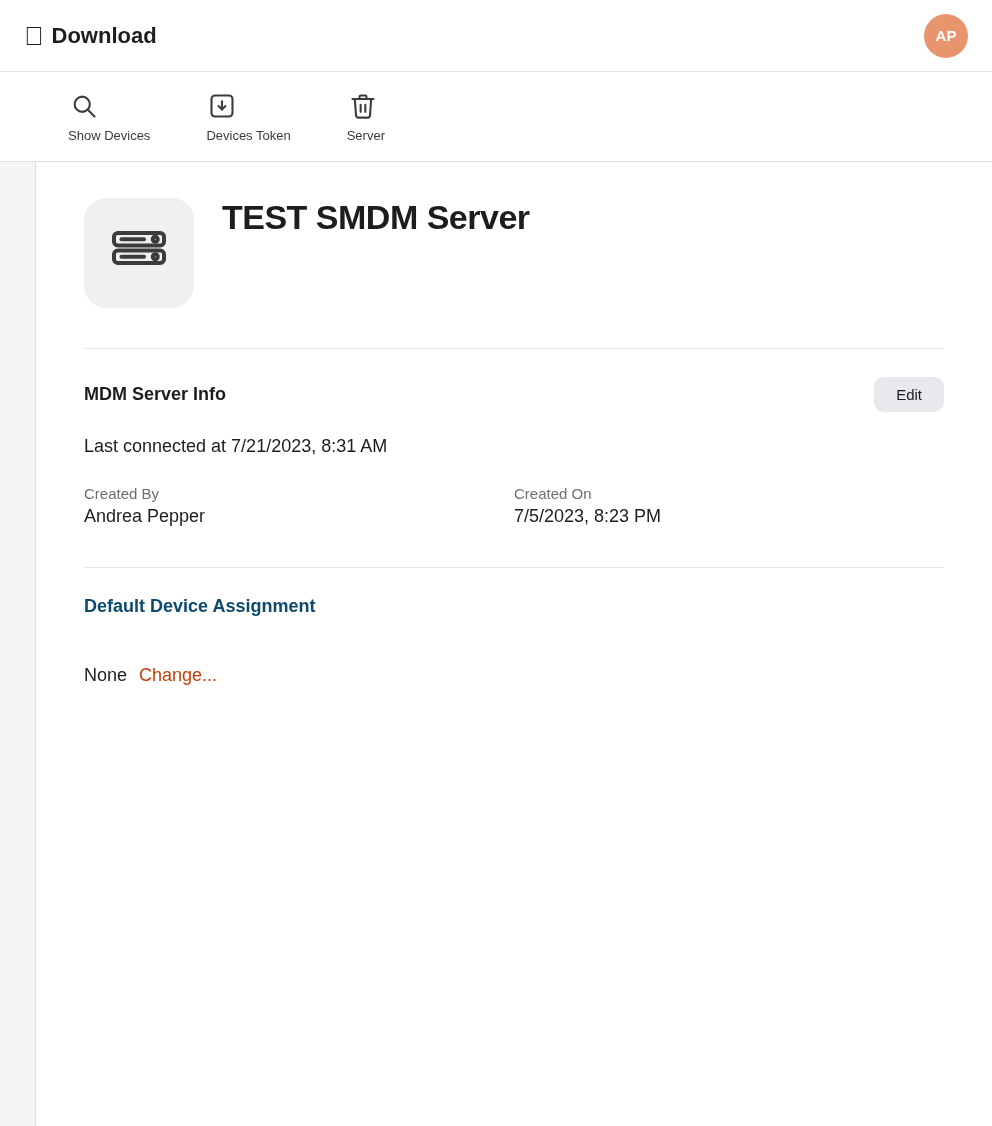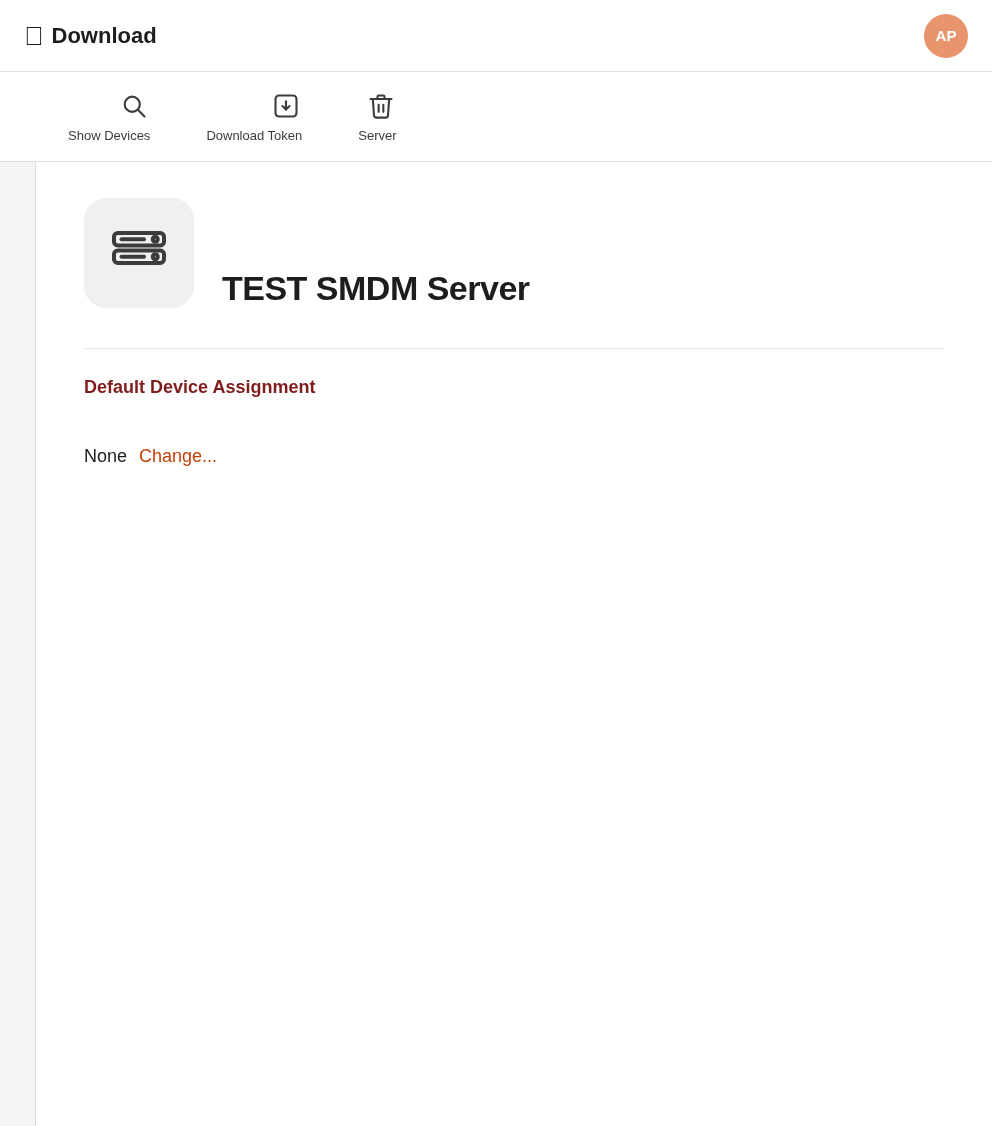--- a/index.html
+++ b/index.html
@@ -54,21 +54,21 @@
       border-bottom: 1px solid #e0e0e0;
       display: flex;
       align-items: center;
       gap: 0;
       padding: 0 40px;
       height: 90px;
     }
     .toolbar-item {
       display: flex;
       flex-direction: column;
-      align-items: flex-end;
+      align-items: flex-start;
       gap: 6px;
       padding: 10px 28px;
       cursor: pointer;
       border-radius: 8px;
       color: #3c3c3e;
     }
     .toolbar-icon {
       width: 32px;
       height: 32px;
       display: flex;
@@ -105,21 +105,21 @@
     
     .main-content {
       flex: 1;
       padding: 36px 48px;
       background: #fff;
     }
 
     
     .server-header {
       display: flex;
-      align-items: flex-end;
+      align-items: flex-start;
       gap: 28px;
       margin-bottom: 40px;
     }
     .server-icon-wrapper {
       width: 110px;
       height: 110px;
       background: #f0f0f0;
       border-radius: 22px;
       display: flex;
       align-items: center;
@@ -194,21 +194,21 @@
 
     
     .device-assignment-section {
       border-top: 1px solid #e5e5ea;
       padding-top: 28px;
       margin-top: 8px;
     }
     .section-title {
       font-size: 18px;
       font-weight: 700;
-      color: #7f1d1d;
+      color: #0c4a6e;
       margin-bottom: 26px;
     }
     .assignment-row {
       display: flex;
       align-items: center;
       gap: 12px;
       font-size: 18px;
       margin-top: 48px;
     }
     .assignment-none {
@@ -245,21 +245,21 @@
   </div>
 
   <div class="toolbar-item">
     <div class="toolbar-icon">
       <svg viewBox="0 0 24 24">
         <rect x="3" y="3" width="18" height="18" rx="3"></rect>
         <line x1="12" y1="8" x2="12" y2="15"></line>
         <polyline points="9,12 12,15 15,12"></polyline>
       </svg>
     </div>
-    <span class="toolbar-label">Download Token</span>
+    <span class="toolbar-label">Devices Token</span>
   </div>
 
   <div class="toolbar-item">
     <div class="toolbar-icon">
       <svg viewBox="0 0 24 24">
         <polyline points="3,6 5,6 21,6"></polyline>
         <path d="M19,6l-1,14a2,2,0,0,1-2,2H8a2,2,0,0,1-2-2L5,6"></path>
         <path d="M10,11v6"></path>
         <path d="M14,11v6"></path>
         <path d="M9,6V4a1,1,0,0,1,1-1h4a1,1,0,0,1,1,1V6"></path>
@@ -281,20 +281,39 @@
           <rect x="2" y="11" width="20" height="5" rx="1.5"></rect>
           <circle cx="18.5" cy="6.5" r="1"></circle>
           <circle cx="18.5" cy="13.5" r="1"></circle>
           <line x1="5" y1="6.5" x2="14" y2="6.5"></line>
           <line x1="5" y1="13.5" x2="14" y2="13.5"></line>
         </svg>
       </div>
       <h1 class="server-name">TEST SMDM Server</h1>
     </div>
 
+    <div class="info-section">
+      <div class="info-header">
+        <span class="info-title">MDM Server Info</span>
+        <button class="edit-button">Edit</button>
+      </div>
+
+      <p class="last-connected">Last connected at 7/21/2023, 8:31 AM</p>
+
+      <div class="meta-grid">
+        <div>
+          <div class="meta-label">Created By</div>
+          <div class="meta-value">Andrea Pepper</div>
+        </div>
+        <div>
+          <div class="meta-label">Created On</div>
+          <div class="meta-value">7/5/2023, 8:23 PM</div>
+        </div>
+      </div>
+    </div>
 
     <div class="device-assignment-section">
       <div class="section-title">Default Device Assignment</div>
       <div class="assignment-row">
         <span class="assignment-none">None</span>
         <a class="change-link" href="#">Change...</a>
       </div>
     </div>
 
   </div>

